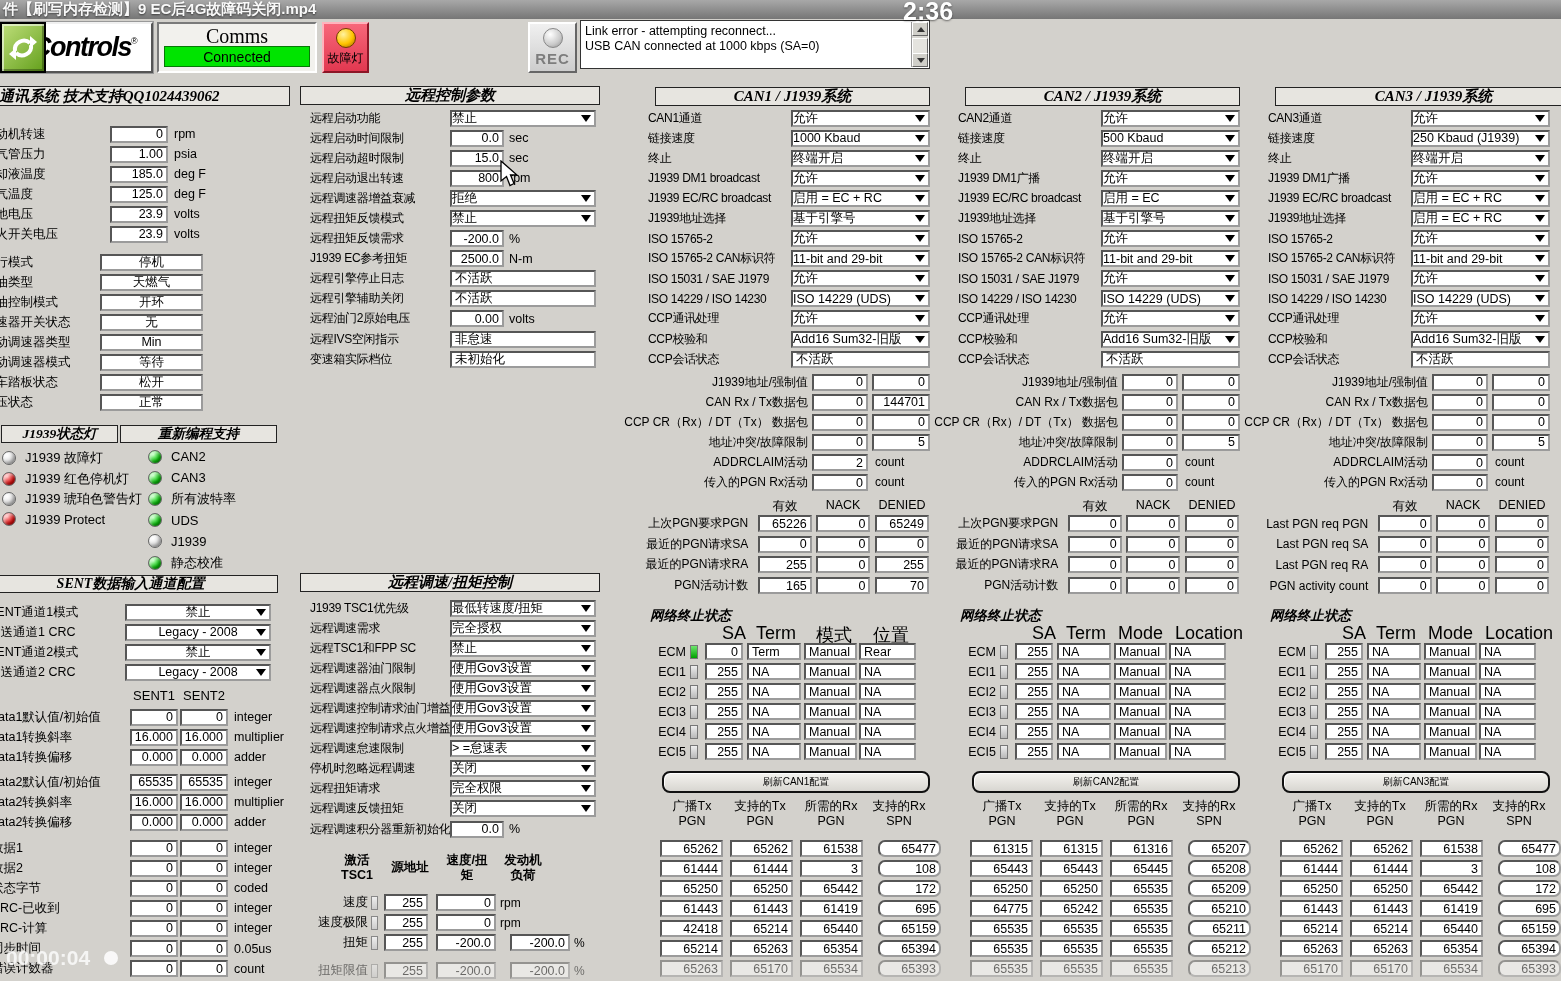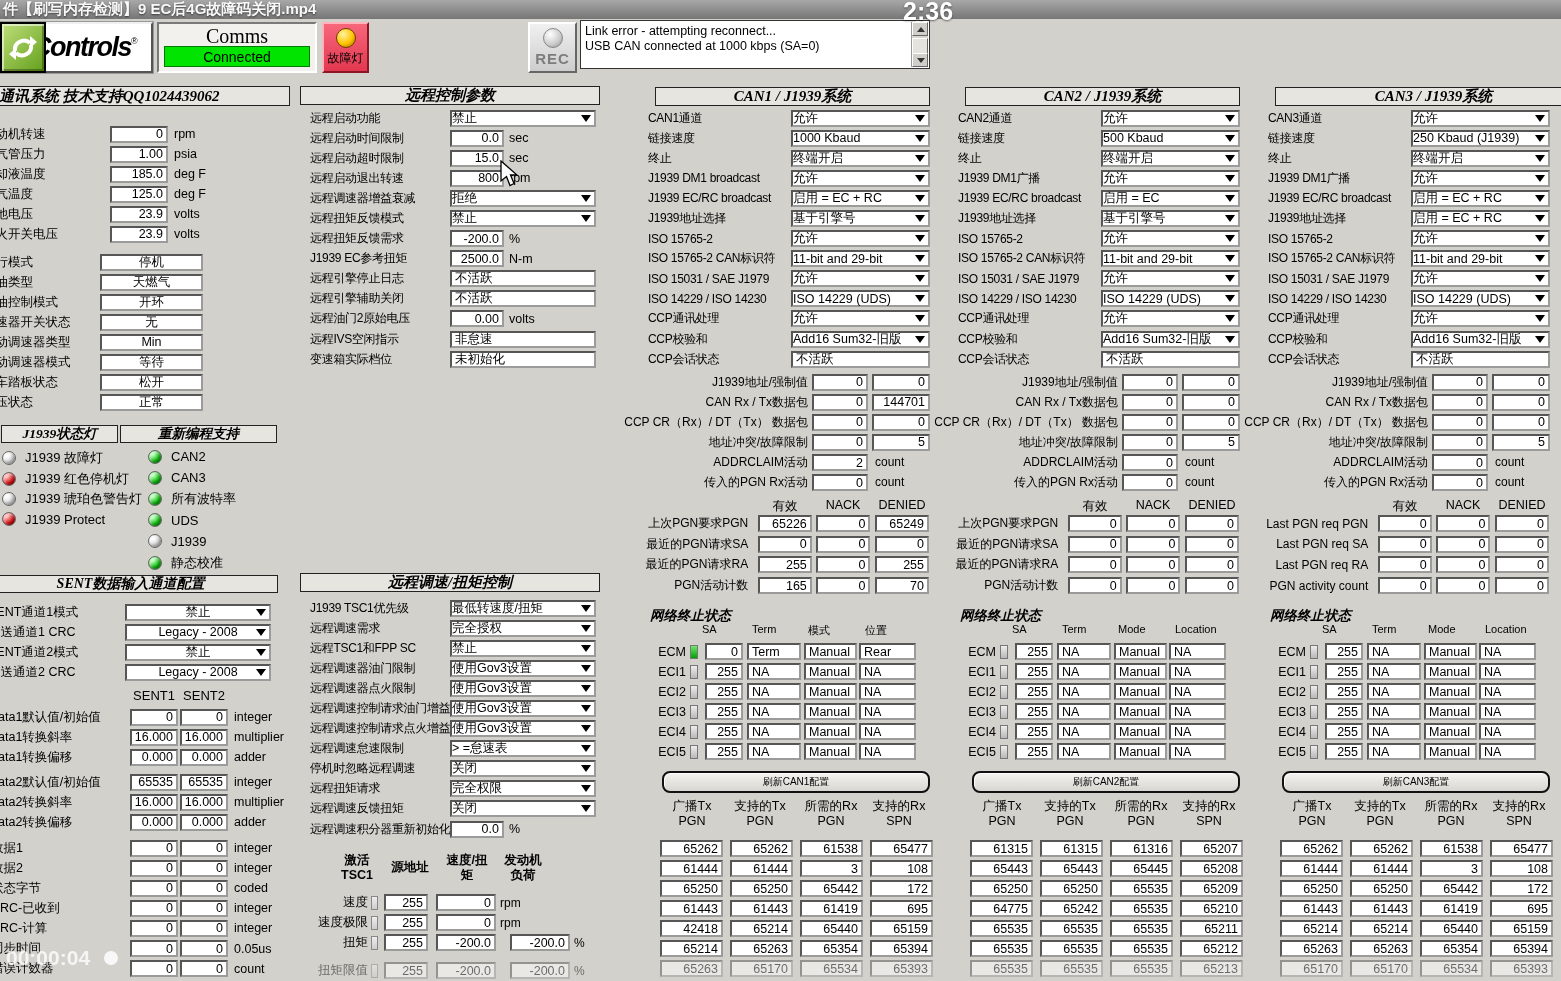--- a/index.html
+++ b/index.html
@@ -87,26 +87,26 @@
 .stat-h{position:absolute;width:54px;text-align:center;font-size:12.5px;}
 
 .tm-row{height:17px;margin-bottom:3px;display:flex;align-items:center;}
 .tm-name{width:58px;text-align:right;font-size:12.5px;flex:none;}
 .tm-led{width:8px;height:14px;margin-left:4px;border:1px solid #777;background:linear-gradient(#eee,#b8b8b8);flex:none;}
 .tm-led.on{background:linear-gradient(#6fe76f,#00a000);}
 .tm-sa{width:38px;margin-left:7px;flex:none;}
 .tm-term{width:54px;margin-left:4px;flex:none;}
 .tm-mode{width:53px;margin-left:3px;flex:none;}
 .tm-loc{width:57px;margin-left:2px;flex:none;}
-.term-h{position:absolute;width:44px;text-align:left;font-size:11px;}
+.term-h{position:absolute;width:44px;text-align:right;font-size:18px;}
 
 .pg-row{height:17px;margin-bottom:3px;display:flex;align-items:center;}
 .pg-c{width:63px;flex:none;margin-left:7px;}
 .pg-c:first-child{margin-left:32px;}
-.pg-c:last-child{margin-left:7px;}
+.pg-c:last-child{margin-left:15px;border-radius:7px;}
 .pgn-rows .pg-row:last-child{opacity:.5;}
 .pgn-h{position:absolute;width:70px;text-align:center;font-size:12.5px;white-space:pre-line;line-height:15px;}
 .refresh-btn{position:absolute;left:34px;top:771px;width:268px;height:22px;border:2px solid #111;border-radius:8px;
   background:linear-gradient(#f4f3ef,#d8d6d1);box-shadow:inset 1px 1px 0 #fff;
   display:flex;align-items:center;justify-content:center;font-size:10px;cursor:pointer;}
 .sec-title{position:absolute;font-family:"Liberation Serif","DejaVu Serif",serif;
   font-style:italic;font-weight:bold;font-size:13.5px;white-space:nowrap;}
 
 #topbar{left:0;top:0;width:1561px;height:19px;background:linear-gradient(#a8a8a8,#767676);z-index:50;}
 #topbar .vt{position:absolute;left:3px;top:0;color:#fff;font-weight:bold;font-size:15px;text-shadow:0 1px 2px rgba(0,0,0,.6);opacity:.95;white-space:nowrap;}

